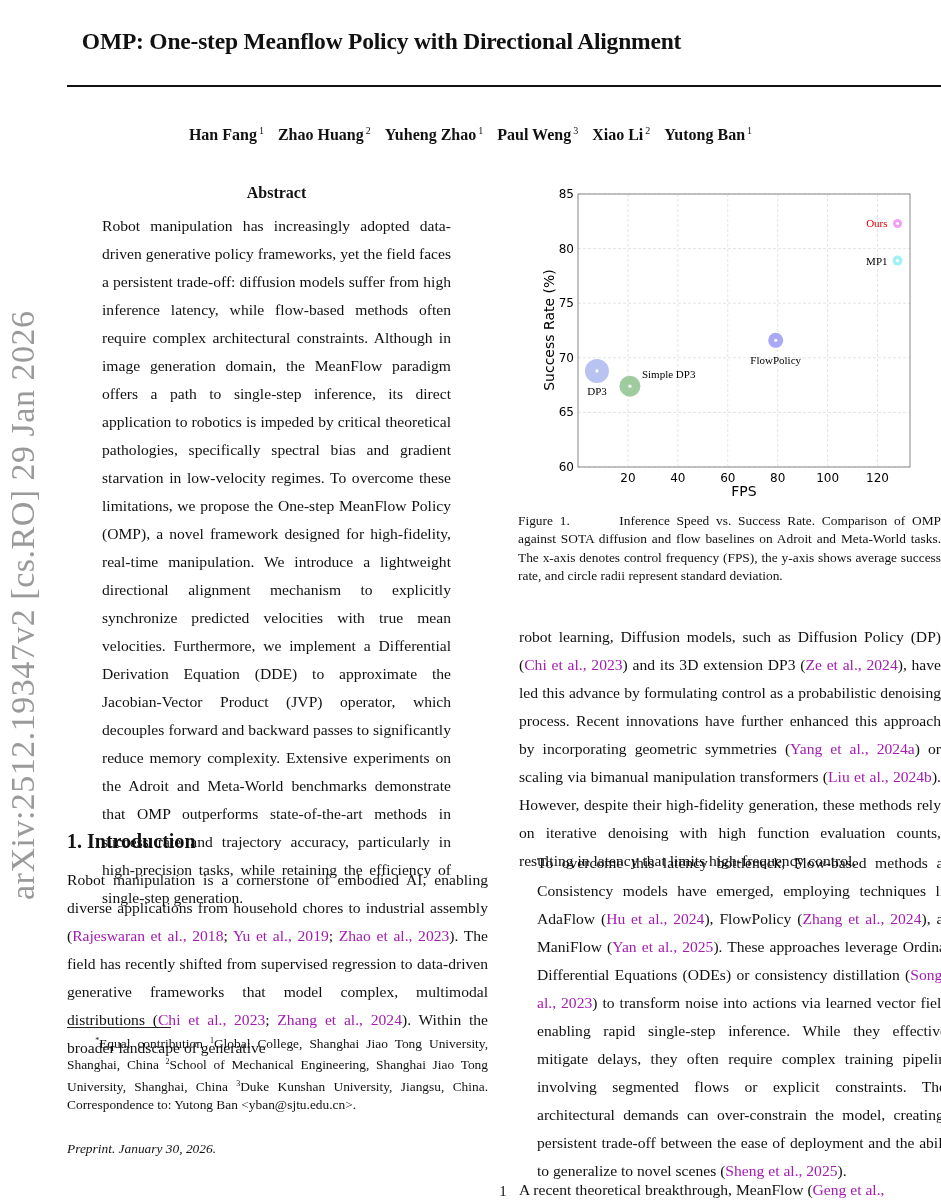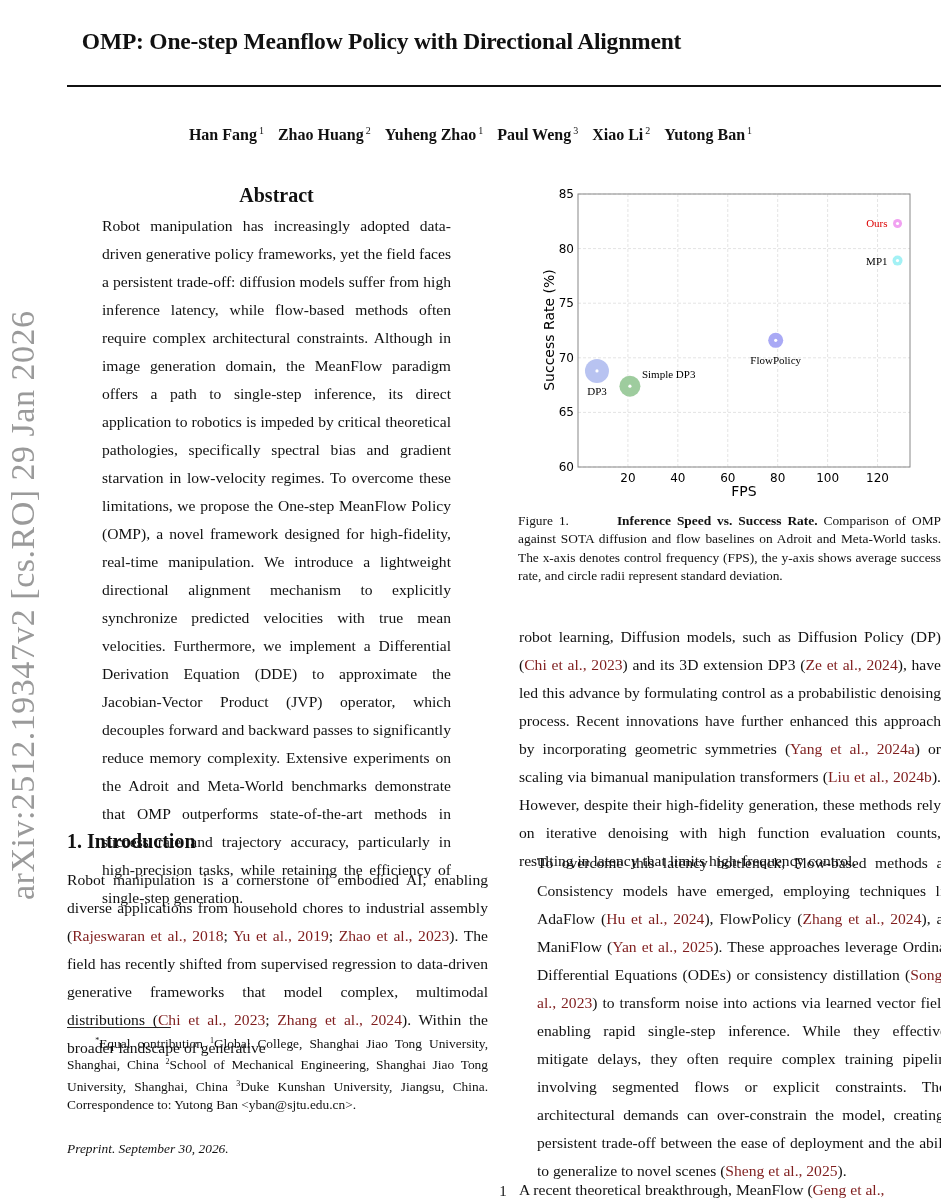--- a/index.html
+++ b/index.html
@@ -8,35 +8,35 @@
   .title { position: absolute; left: 0; width: 763px; top: 28px; text-align: center;
            font-size: 23.5px; font-weight: bold; letter-spacing: -0.2px; }
   .rule { position: absolute; left: 67px; width: 874px; top: 85px; height: 2px; background: #111; }
   .authors { position: absolute; left: 0; width: 941px; top: 125px; text-align: center;
              font-size: 16px; font-weight: bold; }
   .authors .a { margin: 8px 5px; }
   .authors sup { font-weight: normal; font-size: 10px; margin-left: 2px; }
   .side-stamp { position: absolute; left: 4px; top: 900px; transform-origin: 0 0; transform: rotate(-90deg);
                 font-size: 34px; color: #9a9a9a; white-space: nowrap; letter-spacing: 0.5px; }
   .abstract-h { position: absolute; left: 102px; width: 349px; top: 184px; text-align: center;
-                font-size: 20px; font-weight: bold; }
+                font-size: 16px; font-weight: bold; }
   .col { position: absolute; font-size: 15.6px; line-height: 28px; text-align: justify; }
   .abstract-body { left: 102px; width: 349px; top: 212px; }
   .intro-h { position: absolute; left: 67px; top: 830px; font-size: 20px; font-weight: bold; }
   .intro-body { left: 67px; width: 421px; top: 866px; }
-  .cite { color: #7f1d1d; }
+  .cite { color: #a21caf; }
   .fn-rule { position: absolute; left: 67px; top: 1027px; width: 104px; height: 1px; background: #222; }
   .footnote { position: absolute; left: 67px; width: 421px; top: 1032px; font-size: 13.4px; line-height: 18px; text-align: justify; }
   .footnote sup { font-size: 8px; }
   .preprint { position: absolute; left: 67px; top: 1141px; font-size: 13.4px; font-style: italic; }
   .pagenum { position: absolute; left: 0; width: 1006px; top: 1183px; text-align: center; font-size: 15px; }
   .chart { position: absolute; left: 520px; top: 180px; width: 421px; height: 330px; }
   .caption { position: absolute; left: 518px; width: 423px; top: 512px; font-size: 13.4px; line-height: 18.4px; text-align: justify; }
   .caption .fig { }
-  .caption .bold { font-weight: bold; margin-left: 36px; }
+  .caption .bold { font-weight: normal; margin-left: 36px; }
   .right-body1 { left: 519px; width: 422px; top: 623px; }
   .right-body2 { left: 537px; width: 422px; top: 849px; }
   .right-body3 { left: 519px; width: 422px; top: 1139px; margin-top: 37px; }
   .chart text { font-family: "DejaVu Sans", sans-serif; }
   .chart .lbl { font-family: "Liberation Serif", serif; font-size: 11px; }
 </style>
 </head>
 <body>
 
 <div class="side-stamp">arXiv:2512.19347v2  [cs.RO]  29 Jan 2026</div>
@@ -55,21 +55,21 @@
 
 <div class="abstract-h">Abstract</div>
 <div class="col abstract-body">Robot manipulation has increasingly adopted data-driven generative policy frameworks, yet the field faces a persistent trade-off: diffusion models suffer from high inference latency, while flow-based methods often require complex architectural constraints. Although in image generation domain, the MeanFlow paradigm offers a path to single-step inference, its direct application to robotics is impeded by critical theoretical pathologies, specifically spectral bias and gradient starvation in low-velocity regimes. To overcome these limitations, we propose the One-step MeanFlow Policy (OMP), a novel framework designed for high-fidelity, real-time manipulation. We introduce a lightweight directional alignment mechanism to explicitly synchronize predicted velocities with true mean velocities. Furthermore, we implement a Differential Derivation Equation (DDE) to approximate the Jacobian-Vector Product (JVP) operator, which decouples forward and backward passes to significantly reduce memory complexity. Extensive experiments on the Adroit and Meta-World benchmarks demonstrate that OMP outperforms state-of-the-art methods in success rate and trajectory accuracy, particularly in high-precision tasks, while retaining the efficiency of single-step generation.</div>
 
 <div class="intro-h">1. Introduction</div>
 <div class="col intro-body"><span>Robot manipulation is a cornerstone of embodied AI, enabling diverse applications from household chores to industrial assembly (</span><a class="cite">Rajeswaran et al., 2018</a><span>; </span><a class="cite">Yu et al., 2019</a><span>; </span><a class="cite">Zhao et al., 2023</a><span>). The field has recently shifted from supervised regression to data-driven generative frameworks that model complex, multimodal distributions (</span><a class="cite">Chi et al., 2023</a><span>; </span><a class="cite">Zhang et al., 2024</a><span>). Within the broader landscape of generative</span></div>
 
 <div class="fn-rule"></div>
 <div class="footnote">&nbsp;&nbsp;&nbsp;&nbsp;<sup>*</sup><span>Equal contribution  </span><sup>1</sup><span>Global College, Shanghai Jiao Tong University, Shanghai, China </span><sup>2</sup><span>School of Mechanical Engineering, Shanghai Jiao Tong University, Shanghai, China </span><sup>3</sup><span>Duke Kunshan University, Jiangsu, China. Correspondence to: Yutong Ban &lt;yban@sjtu.edu.cn&gt;.</span></div>
 
-<div class="preprint">Preprint. September 30, 2026.</div>
+<div class="preprint">Preprint. January 30, 2026.</div>
 
 <svg class="chart" viewBox="0 0 421 330" xmlns="http://www.w3.org/2000/svg">
   <g id="grid">
       <line x1="107.92481203007519" x2="107.92481203007519" y1="14" y2="287" stroke="#e4e4e4" stroke-dasharray="3,2"></line>
       <line x1="157.84962406015038" x2="157.84962406015038" y1="14" y2="287" stroke="#e4e4e4" stroke-dasharray="3,2"></line>
       <line x1="207.77443609022555" x2="207.77443609022555" y1="14" y2="287" stroke="#e4e4e4" stroke-dasharray="3,2"></line>
       <line x1="257.69924812030075" x2="257.69924812030075" y1="14" y2="287" stroke="#e4e4e4" stroke-dasharray="3,2"></line>
       <line x1="307.62406015037595" x2="307.62406015037595" y1="14" y2="287" stroke="#e4e4e4" stroke-dasharray="3,2"></line>
       <line x1="357.5488721804511" x2="357.5488721804511" y1="14" y2="287" stroke="#e4e4e4" stroke-dasharray="3,2"></line>
       <line x1="58" x2="390" y1="287" y2="287" stroke="#e4e4e4" stroke-dasharray="3,2"></line>

